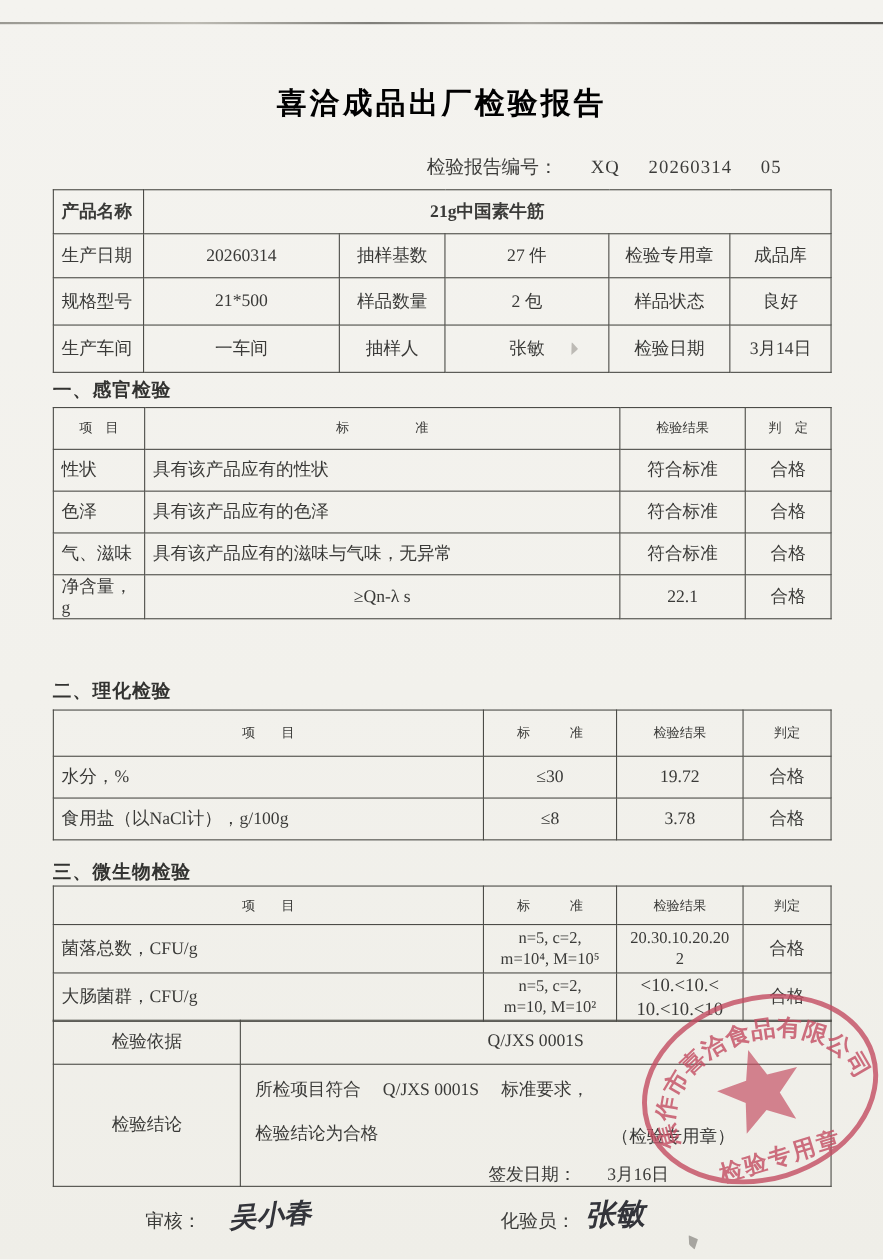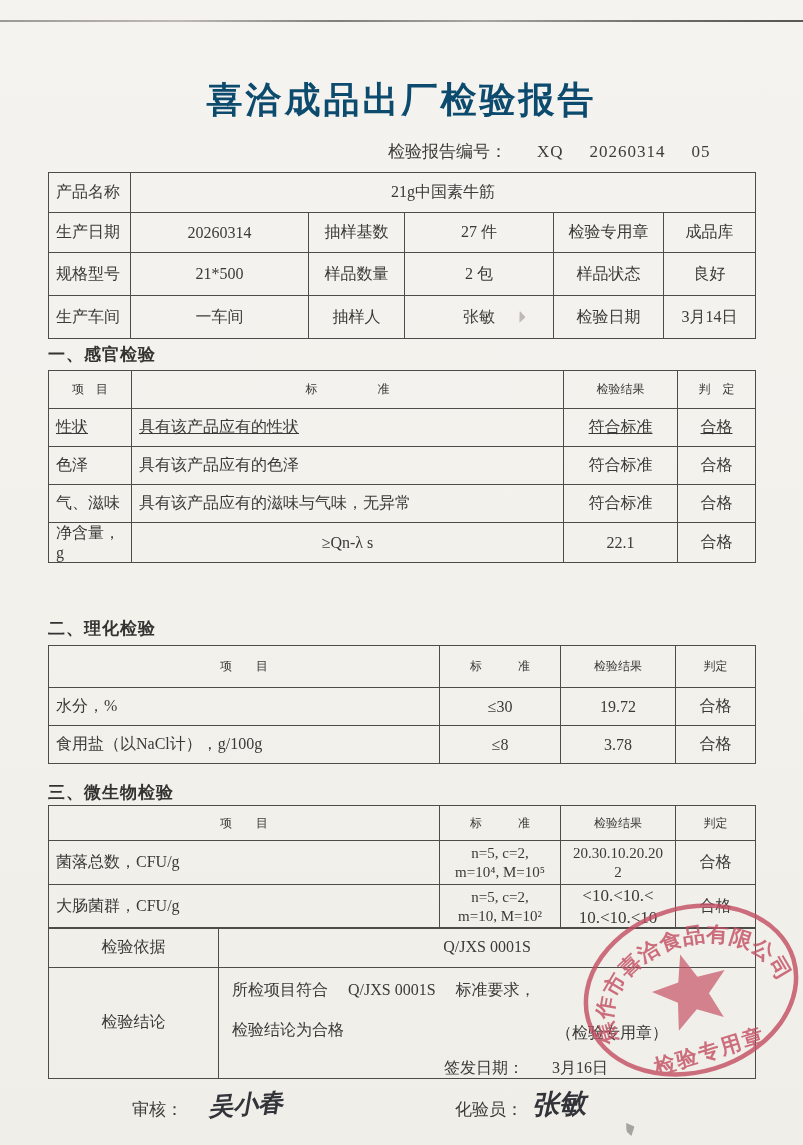--- a/index.html
+++ b/index.html
@@ -18,21 +18,21 @@
     opacity:.85;
   }
   .artifact{position:absolute;background:#8f8d86;opacity:.55;}
   .a1{left:517px;top:312px;width:8px;height:11px;transform:rotate(25deg);clip-path:polygon(0 0,100% 30%,60% 100%);}
   .a2{left:626px;top:1122px;width:9px;height:14px;background:#6a6862;transform:rotate(-15deg);clip-path:polygon(20% 0,100% 40%,40% 100%,0 60%);}
 
   .title{
     position:absolute;top:76px;left:0;width:100%;
     text-align:center;
     font-family:Liberation Mono, monospace;
-    font-weight:bold;font-size:36px;letter-spacing:3px;color:#0c4a6e;
+    font-weight:bold;font-size:27px;letter-spacing:3px;color:#000000;
   }
   .report-no{position:absolute;top:140px;left:388px;font-size:17px;color:#3c3c3a;}
   .report-no .code{margin-left:30px;letter-spacing:1px;margin-top:36px;}
   .report-no .code span{margin-right:26px;}
   .report-no .code span:last-child{margin-right:0;}
 
   table{border-collapse:collapse;table-layout:fixed;position:absolute;left:48px;width:707px;background:transparent;}
   td{border:1.5px solid #4c4c48;font-size:16px;padding:0 7px;overflow:hidden;color:#3a3a38;}
   .ctr{text-align:center;}
   .lft{text-align:left;}
@@ -75,21 +75,21 @@
   <table style="top:172px;">
     <colgroup>
         <col style="width:82px">
         <col style="width:178px">
         <col style="width:96px">
         <col style="width:149px">
         <col style="width:110px">
         <col style="width:92px">
       </colgroup>
     <tbody>
-        <tr style="height:40px;">
+        <tr style="height:40px;font-weight:bold;">
       <td class="lft">产品名称</td>
       <td class="ctr" colspan="5">21g中国素牛筋</td>
     </tr>
     <tr style="height:40px;">
       <td class="lft">生产日期</td>
       <td class="ctr">20260314</td>
       <td class="ctr">抽样基数</td>
       <td class="ctr">27 件</td>
       <td class="ctr">检验专用章</td>
       <td class="ctr">成品库</td>
@@ -122,21 +122,21 @@
         <col style="width:114px">
         <col style="width:78px">
       </colgroup>
     <tbody>
         <tr style="height:38px;">
       <td class="ctr hdr">项　目</td>
       <td class="ctr hdr">标　　　　　准</td>
       <td class="ctr hdr">检验结果</td>
       <td class="ctr hdr">判　定</td>
     </tr>
-    <tr style="height:38px;text-decoration:underline;">
+    <tr style="height:38px;">
       <td class="lft">性状</td>
       <td class="lft">具有该产品应有的性状</td>
       <td class="ctr">符合标准</td>
       <td class="ctr">合格</td>
     </tr>
     <tr style="height:38px;">
       <td class="lft">色泽</td>
       <td class="lft">具有该产品应有的色泽</td>
       <td class="ctr">符合标准</td>
       <td class="ctr">合格</td>

